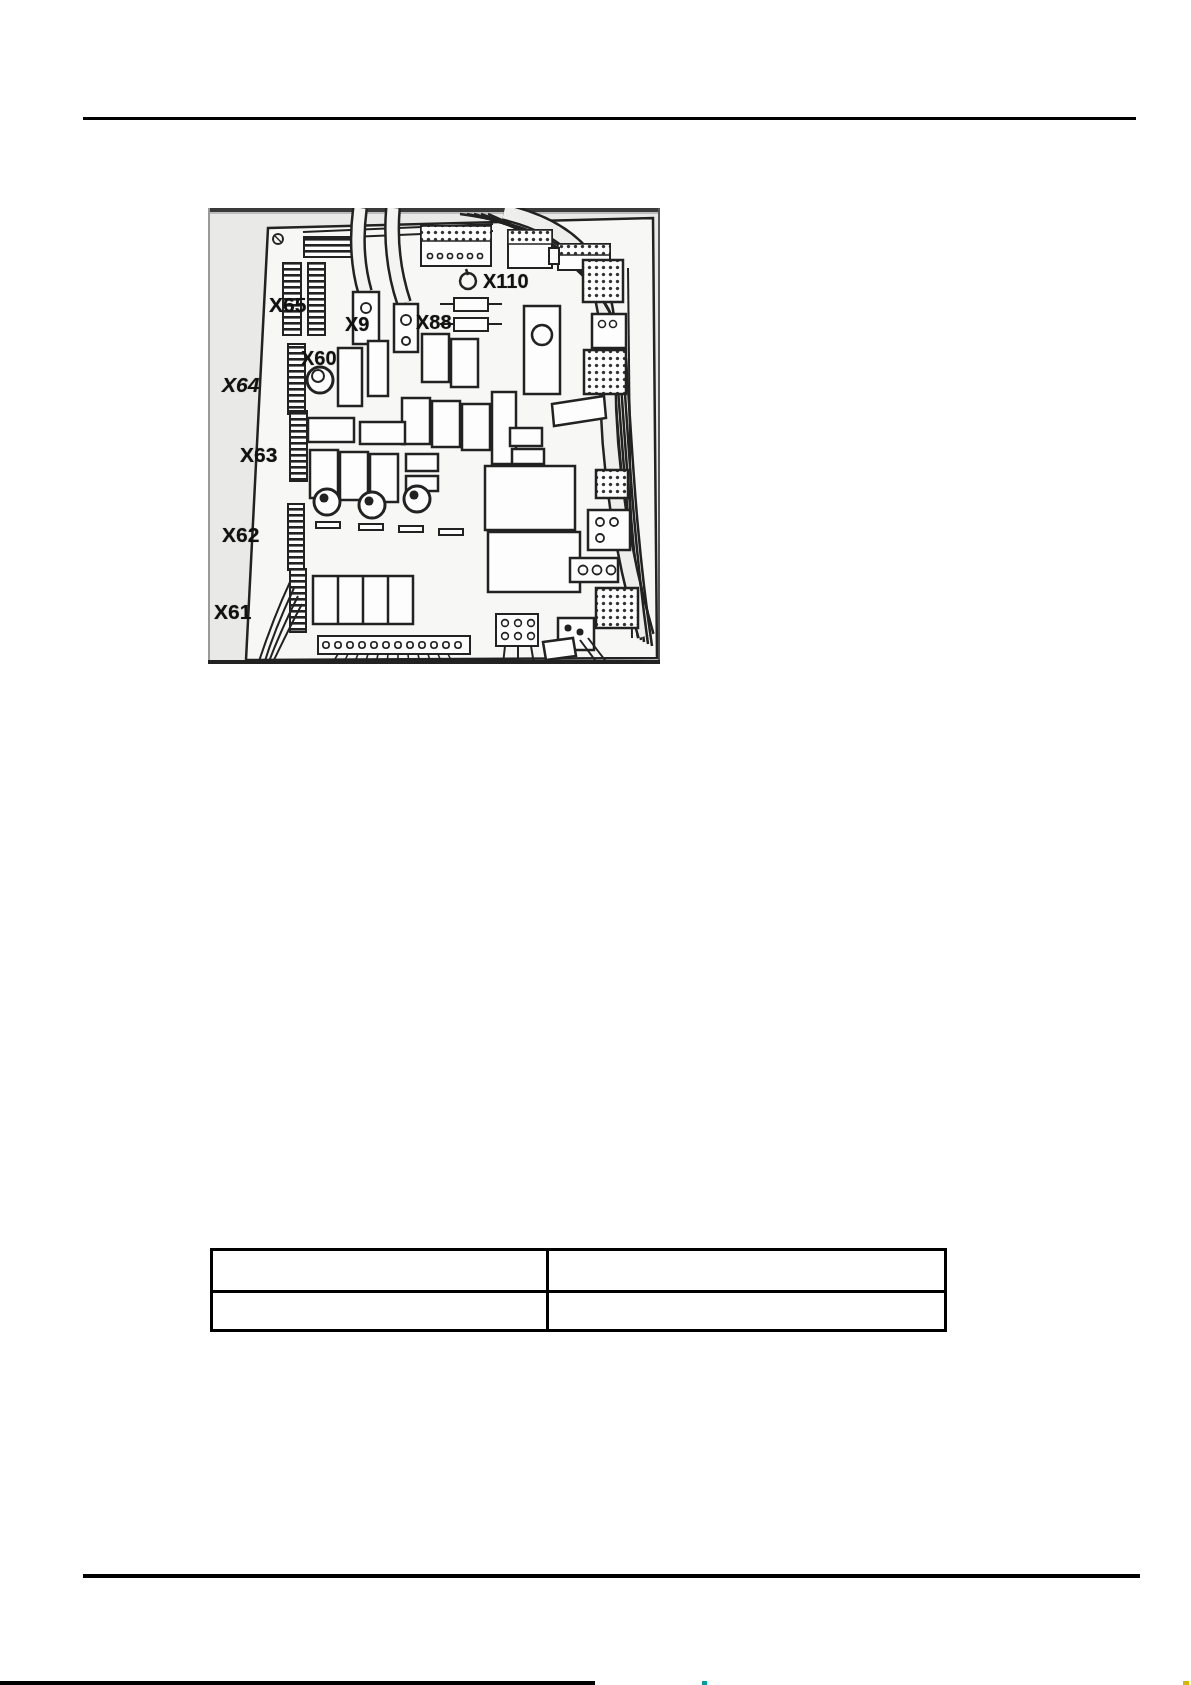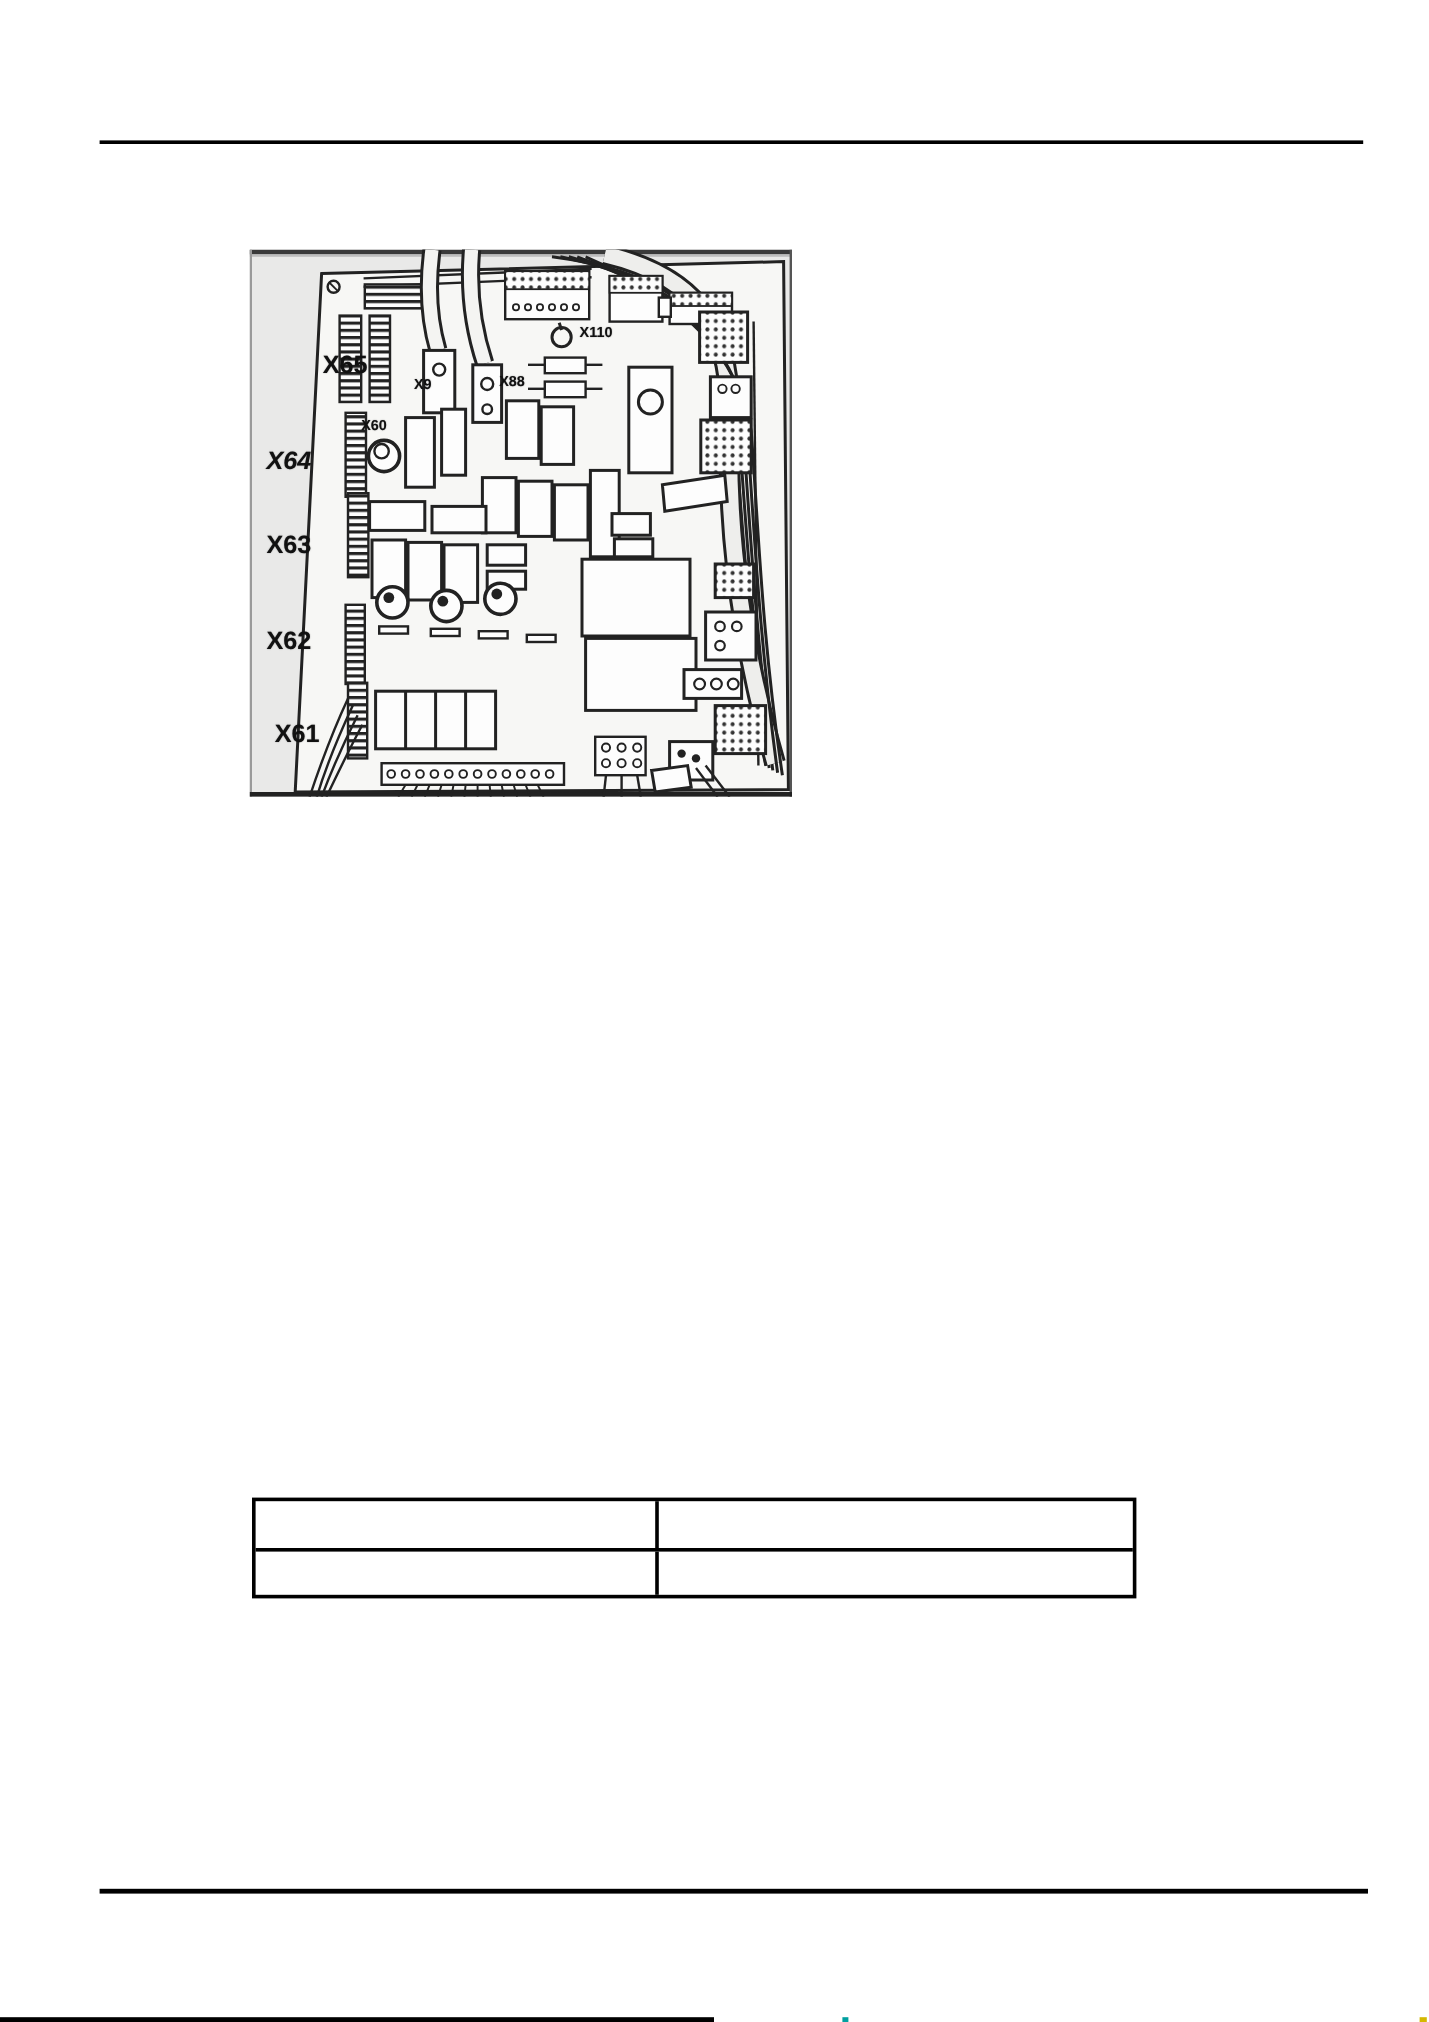--- a/index.html
+++ b/index.html
@@ -12,26 +12,26 @@
   .edge-fleck-teal{position:absolute;left:702px;top:1681px;width:5px;height:4px;background:#00a0a0;}
   .edge-fleck-yellow{position:absolute;left:1183px;top:1681px;width:6px;height:4px;background:#d4b800;}
 
   
   .board-figure{position:absolute;left:208px;top:208px;width:452px;height:456px;margin:0;
                 background:#e9e9e8;}
   .board-figure svg{position:absolute;left:0;top:0;}
   .lbl{position:absolute;font-weight:700;color:#111;line-height:1;white-space:nowrap;
        text-shadow:0 0 1px rgba(20,20,20,.55);}
   .lbl-side{font-size:21px;}
-  .lbl-in{font-size:12px;}
+  .lbl-in{font-size:20px;}
   .lbl-x65{left:14px;top:86px;margin-left:47px;}
   .lbl-x64{left:14px;top:166px;font-style:italic;}
-  .lbl-x63{left:14px;top:236px;}
+  .lbl-x63{left:32px;top:236px;}
   .lbl-x62{left:14px;top:316px;}
-  .lbl-x61{left:21px;top:393px;}
+  .lbl-x61{left:6px;top:393px;}
   .lbl-x60{left:93px;top:140px;}
   .lbl-x9{left:137px;top:106px;}
   .lbl-x88{left:208px;top:104px;}
   .lbl-x110{left:275px;top:63px;}
 
   
   .doc-table{position:absolute;left:210px;top:1248px;width:737px;height:84px;
              box-sizing:border-box;border:3px solid #000;background:#fff;}
   .doc-row{display:flex;box-sizing:border-box;}
   .doc-row-0{height:42px;border-bottom:3px solid #000;}

